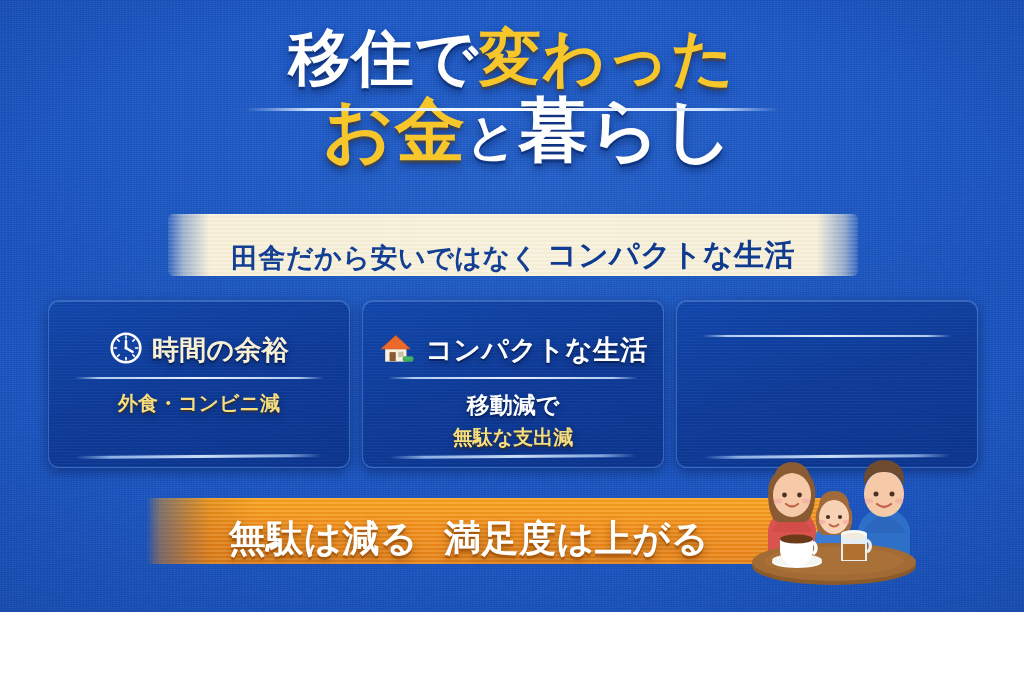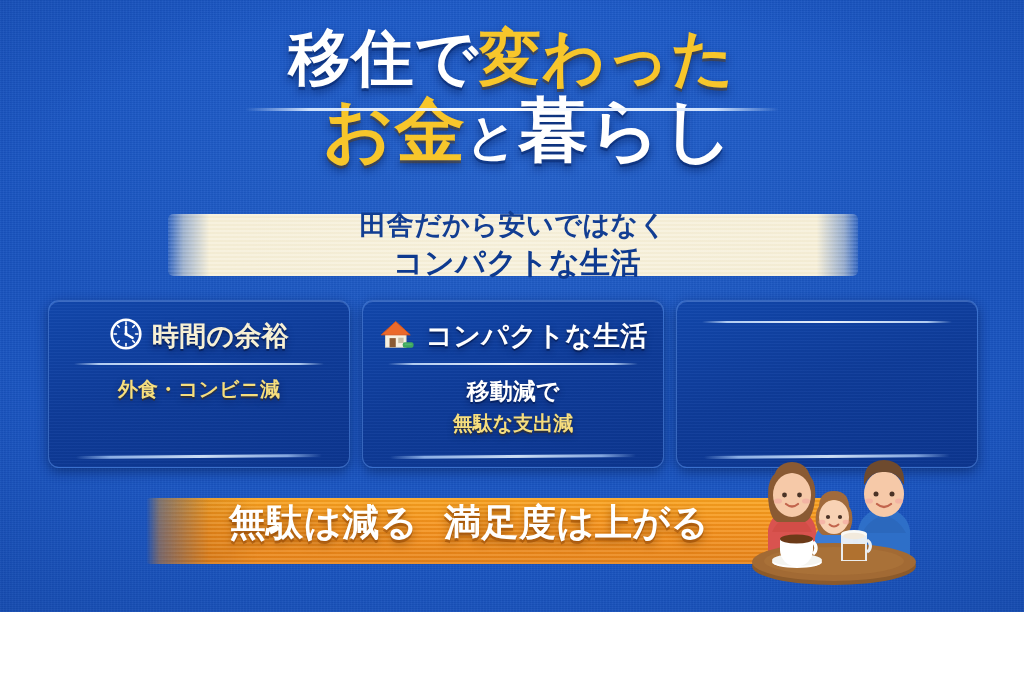--- a/index.html
+++ b/index.html
@@ -111,26 +111,25 @@
   .sub-banner .streaks{
     position:absolute; inset:0;
     background:repeating-linear-gradient(0deg,
       rgba(255,255,255,.30) 0 2px,
       rgba(220,208,172,.22) 2px 4px);
     opacity:.5;
     border-radius:5px;
   }
   .sub-text{
     position:absolute; inset:0;
-    display:flex; align-items:center; justify-content:center;
+    display:flex; align-items:flex-end; justify-content:center;
     font-size:27px; font-weight:bold;
     color:#123E93;
     letter-spacing:.5px;
     white-space:nowrap;
-    flex-direction:column;
   }
   .sub-text .accent{ color:#0E3A8F; font-size:30px; margin-left:8px; }
 
   
   .cards{
     position:absolute;
     top:300px; left:48px;
     width:930px; height:168px;
     display:flex; gap:12px;
     z-index:6;
@@ -138,21 +137,21 @@
   .card{
     flex:1;
     position:relative;
     border-radius:11px;
     background:linear-gradient(165deg,#1248AE 0%, #0E3C9A 48%, #0C3690 100%);
     border:1px solid rgba(120,175,255,.40);
     box-shadow:
       0 4px 12px rgba(3,18,62,.45),
       inset 0 1px 0 rgba(170,205,255,.25);
     overflow:hidden;
-    padding:14px 10px 12px;
+    padding:28px 10px 12px;
   }
   .card-texture{
     position:absolute; inset:0;
     background-image:repeating-linear-gradient(0deg,
       rgba(255,255,255,.028) 0 1px, rgba(0,0,0,.030) 1px 3px);
     pointer-events:none;
   }
 
   .card-head{
     position:relative;
@@ -234,21 +233,21 @@
     background:
       repeating-linear-gradient(0deg, rgba(255,255,255,.10) 0 2px, rgba(150,70,8,.10) 2px 4px),
       linear-gradient(90deg, rgba(120,60,10,.35) 0%, rgba(120,60,10,0) 16%);
     border-radius:4px;
     -webkit-mask-image:linear-gradient(90deg, transparent 0%, #000 9%, #000 97%, transparent 100%);
     mask-image:linear-gradient(90deg, transparent 0%, #000 9%, #000 97%, transparent 100%);
     pointer-events:none;
   }
   .orange-text{
     position:absolute; inset:0;
-    display:flex; align-items:flex-start; justify-content:center;
+    display:flex; align-items:flex-end; justify-content:center;
     gap:26px;
     font-size:37px; font-weight:bold; color:#FFFFFF;
     letter-spacing:.5px; white-space:nowrap;
     padding-right:54px;
     text-shadow:
       0 3px 0 rgba(150,72,5,.55),
       0 4px 9px rgba(90,42,2,.5);
   }
 
   

